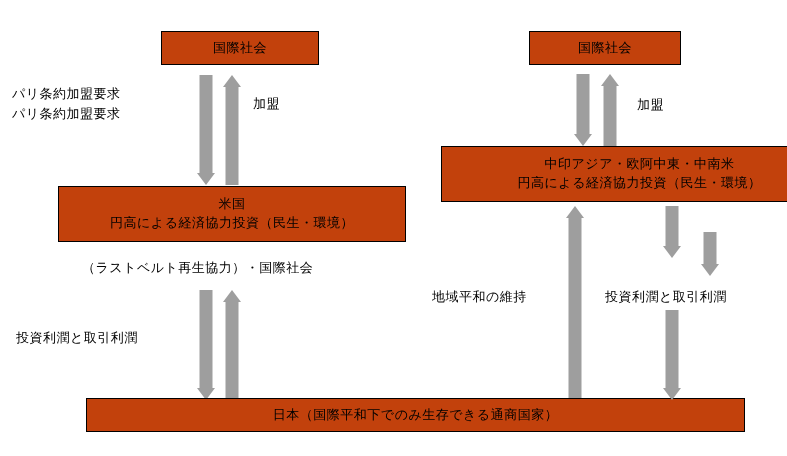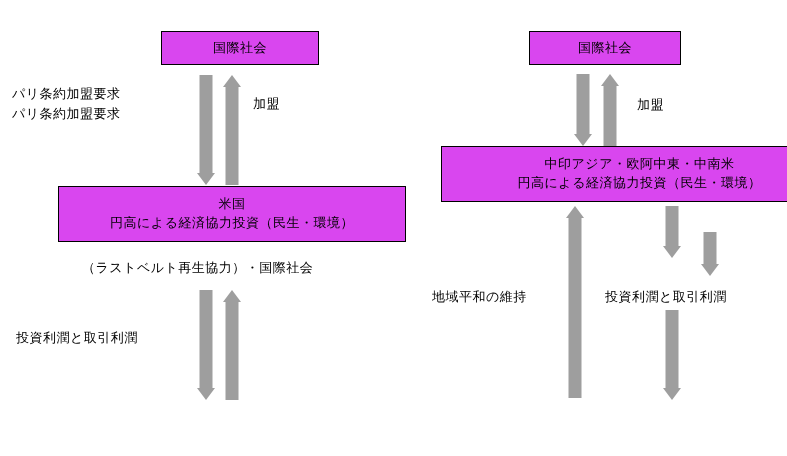--- a/index.html
+++ b/index.html
@@ -15,21 +15,21 @@
     overflow: hidden;
   }
   #canvas {
     position: relative;
     width: 787px;
     height: 456px;
   }
   .box {
     position: absolute;
     border: 1px solid #000000;
-    background: #d946ef;
+    background: #c2410c;
     box-sizing: border-box;
     display: flex;
     flex-direction: column;
     align-items: center;
     justify-content: center;
     text-align: center;
     font-size: 13px;
     line-height: 1.45;
     letter-spacing: 0.5px;
   }
@@ -129,20 +129,23 @@
 
   <div class="arrow arrow-up" style="left:222px; top:290px; width:20px; height:110px;">
     <div class="shaft" style="bottom:0; width:13px; height:98px;"></div>
     <div class="head"></div>
   </div>
 
   <div class="label" style="left:16px; top:328px;">
     <span class="line">投資利潤と取引利潤</span>
   </div>
 
+  <div class="box" style="left:86px; top:398px; width:659px; height:34px;">
+    <span class="line">日本（国際平和下でのみ生存できる通商国家）</span>
+  </div>
 
   <div class="box" style="left:529px; top:31px; width:152px; height:34px;">
     <span class="line">国際社会</span>
   </div>
 
   <div class="arrow arrow-down" style="left:573px; top:74px; width:20px; height:72px;">
     <div class="shaft" style="top:0; width:13px; height:60px;"></div>
     <div class="head"></div>
   </div>
 

